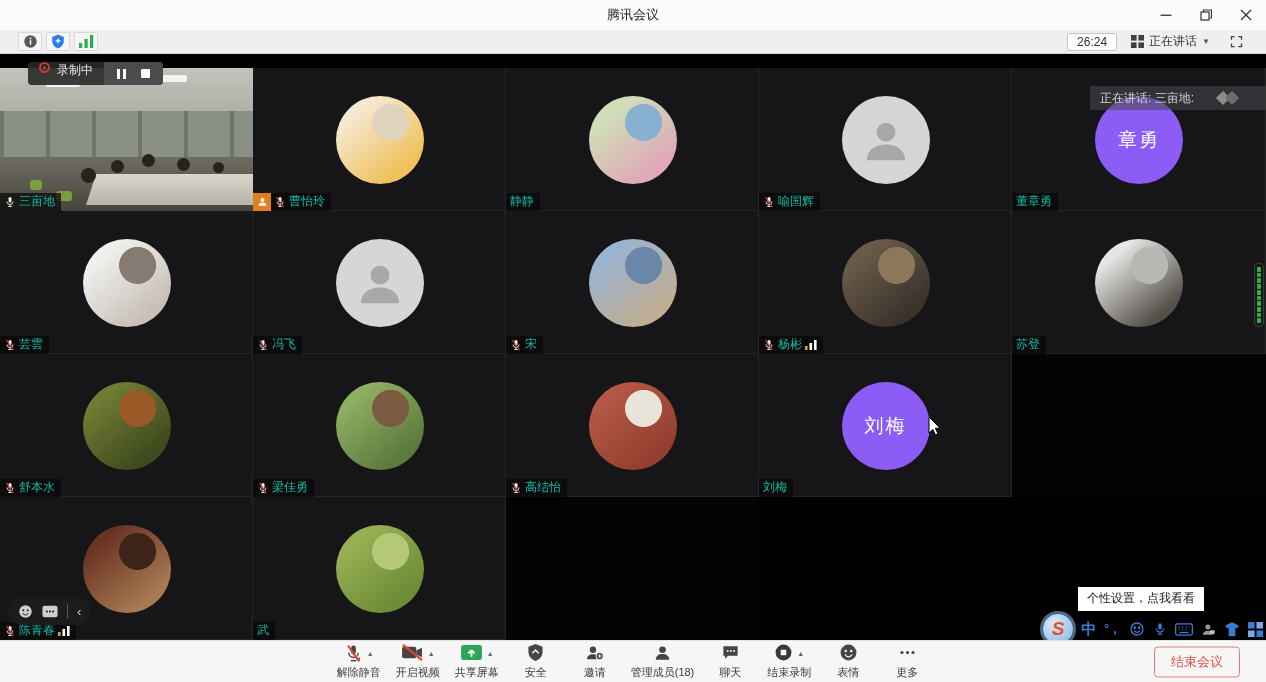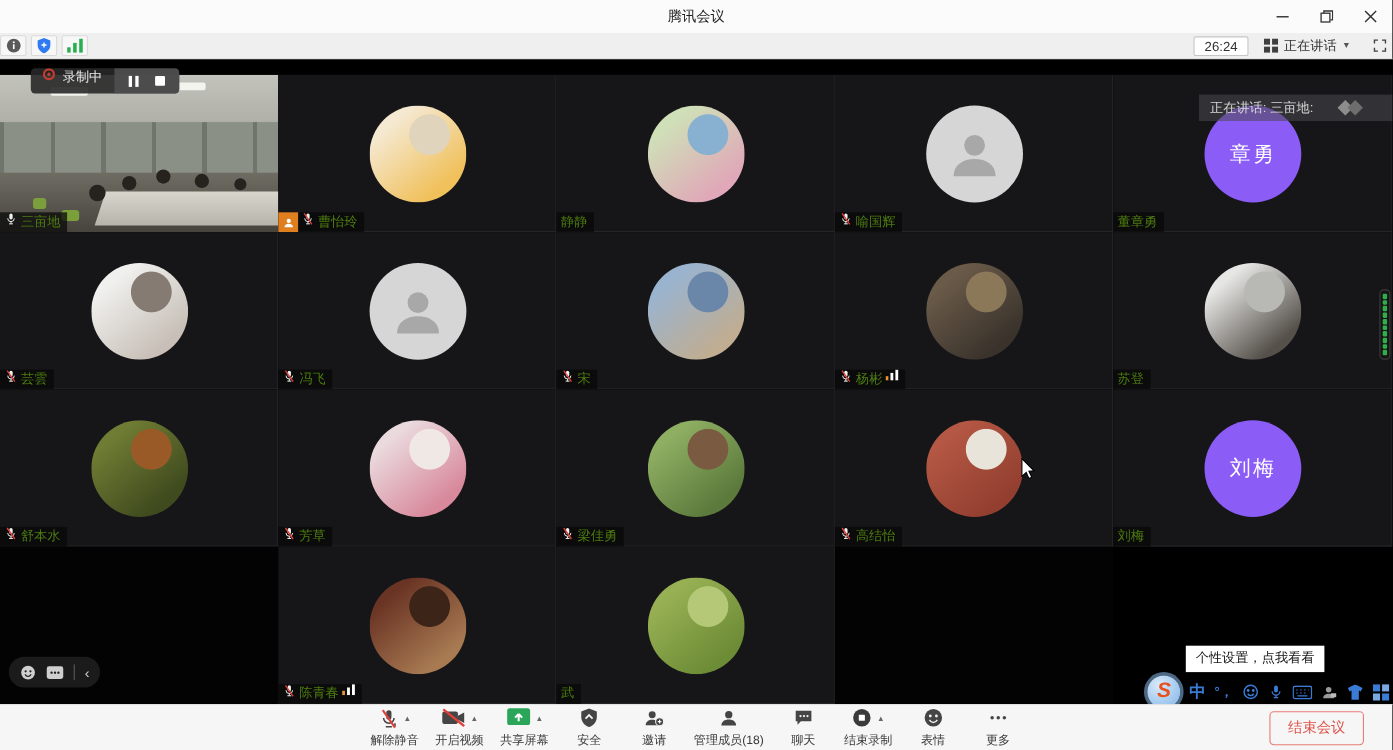--- a/index.html
+++ b/index.html
@@ -7,21 +7,21 @@
   body { position:relative; background:#000; font-family:"Liberation Sans","DejaVu Sans",sans-serif; }
 
   
   .titlebar { height:30px; background:#fbfbfb; display:flex; align-items:center; justify-content:center;
               position:relative; font-size:13px; color:#1f1f1f; }
   .win-controls { position:absolute; right:0; top:0; height:30px; display:flex; }
   .win-btn { width:40px; height:30px; display:flex; align-items:center; justify-content:center; }
 
   
   .subbar { height:24px; background:#efefef; border-bottom:1px solid #d9d9d9;
-            display:flex; align-items:center; justify-content:space-between; padding:0 0; }
+            display:flex; align-items:center; justify-content:space-between; padding:0 18px; }
   .subbar-left { display:flex; align-items:center; gap:4px; }
   .mini-btn { width:24px; height:19px; display:flex; align-items:center; justify-content:center;
               border:1px solid #dadada; background:#f7f7f7; border-radius:2px; }
   .subbar-right { display:flex; align-items:center; gap:10px; }
   .timer { background:#fff; border:1px solid #c6c6c6; border-radius:2px; font-size:12px; color:#333;
            padding:1px 9px; }
   .view-switch { display:flex; align-items:center; gap:5px; font-size:12px; color:#333; padding:0 4px; }
   .caret { font-size:8px; color:#555; }
   .fs-btn { display:flex; align-items:center; justify-content:center; width:24px; }
 
@@ -29,22 +29,22 @@
   .stage { position:absolute; top:54px; left:0; right:0; bottom:42px; background:#000; }
   .grid { position:absolute; top:14px; left:0; display:grid;
           grid-template-columns:253px 253px 253px 253px 254px; grid-template-rows:repeat(4,143px); }
   .tile { position:relative; background:#161619; box-shadow:inset -1px -1px 0 rgba(255,255,255,0.07); }
   .tile.empty { background:#030303; box-shadow:none; }
   .tile.speaking { box-shadow:inset 0 0 0 2px #2bb15e; }
   .avatar-wrap { position:absolute; inset:0; display:flex; align-items:center; justify-content:center; }
   .avatar { width:88px; height:88px; border-radius:50%; display:flex; align-items:center; justify-content:center; }
   .avatar.initials { background:#8b5cf6; color:#fff; font-size:19px; letter-spacing:2px; }
   .avatar.default { background:#d6d6d6; }
-  .name-tag { position:absolute; left:0; bottom:0; display:flex; align-items:flex-start; gap:3px;
-              background:rgba(8,8,8,0.74); color:#4d7c0f; font-size:12px; height:18px;
+  .name-tag { position:absolute; left:0; bottom:0; display:flex; align-items:center; gap:3px;
+              background:rgba(8,8,8,0.74); color:#14b8a6; font-size:12px; height:18px;
               padding:0 6px 1px 4px; max-width:96%; white-space:nowrap; }
   .host-badge { width:18px; height:18px; background:#e07f1f; display:flex; align-items:center;
                 justify-content:center; margin-left:-4px; }
 
   
   .scene { position:absolute; inset:0; overflow:hidden; }
   .sc-ceiling { position:absolute; top:0; left:0; right:0; height:34%; background:linear-gradient(#c3c3bd,#adada5); }
   .sc-light { position:absolute; background:#f4f4ee; border-radius:2px; }
   .sc-glass { position:absolute; top:30%; left:0; right:0; height:34%;
               background:repeating-linear-gradient(90deg,#6f746c 0 4px,#8b9087 4px 46px); }
@@ -358,36 +358,20 @@
    <path d="M6 11a6 6 0 0 0 12 0" fill="none" stroke="#f0f0f0" stroke-width="1.8"></path>
    <line x1="12" y1="17" x2="12" y2="21" stroke="#f0f0f0" stroke-width="1.8"></line>
    <line x1="8.5" y1="21" x2="15.5" y2="21" stroke="#f0f0f0" stroke-width="1.8"></line>
    <line x1="5" y1="2" x2="19" y2="22" stroke="#e04038" stroke-width="2.4"></line>
           </svg>
           <span>舒本水</span>
         </div>
       </div>
       <div class="tile">
         <div class="avatar-wrap">
-      <div class="avatar" style="background:radial-gradient(circle at 62% 30%, #f0e8e4 0 22%, transparent 23%),
-                  linear-gradient(140deg, #eadade 20%, #d8899c 80%);"></div>
-        </div>
-        <div class="name-tag">
-          <svg width="12" height="12" viewBox="0 0 24 24" style="display:block">
-   <rect x="9" y="2" width="6" height="11" rx="3" fill="#f0f0f0"></rect>
-   <path d="M6 11a6 6 0 0 0 12 0" fill="none" stroke="#f0f0f0" stroke-width="1.8"></path>
-   <line x1="12" y1="17" x2="12" y2="21" stroke="#f0f0f0" stroke-width="1.8"></line>
-   <line x1="8.5" y1="21" x2="15.5" y2="21" stroke="#f0f0f0" stroke-width="1.8"></line>
-   <line x1="5" y1="2" x2="19" y2="22" stroke="#e04038" stroke-width="2.4"></line>
-          </svg>
-          <span>芳草</span>
-        </div>
-      </div>
-      <div class="tile">
-        <div class="avatar-wrap">
       <div class="avatar" style="background:radial-gradient(circle at 62% 30%, #7a5a40 0 22%, transparent 23%),
                   linear-gradient(140deg, #8eae62 20%, #5c7a3c 80%);"></div>
         </div>
         <div class="name-tag">
           <svg width="12" height="12" viewBox="0 0 24 24" style="display:block">
    <rect x="9" y="2" width="6" height="11" rx="3" fill="#f0f0f0"></rect>
    <path d="M6 11a6 6 0 0 0 12 0" fill="none" stroke="#f0f0f0" stroke-width="1.8"></path>
    <line x1="12" y1="17" x2="12" y2="21" stroke="#f0f0f0" stroke-width="1.8"></line>
    <line x1="8.5" y1="21" x2="15.5" y2="21" stroke="#f0f0f0" stroke-width="1.8"></line>
    <line x1="5" y1="2" x2="19" y2="22" stroke="#e04038" stroke-width="2.4"></line>

